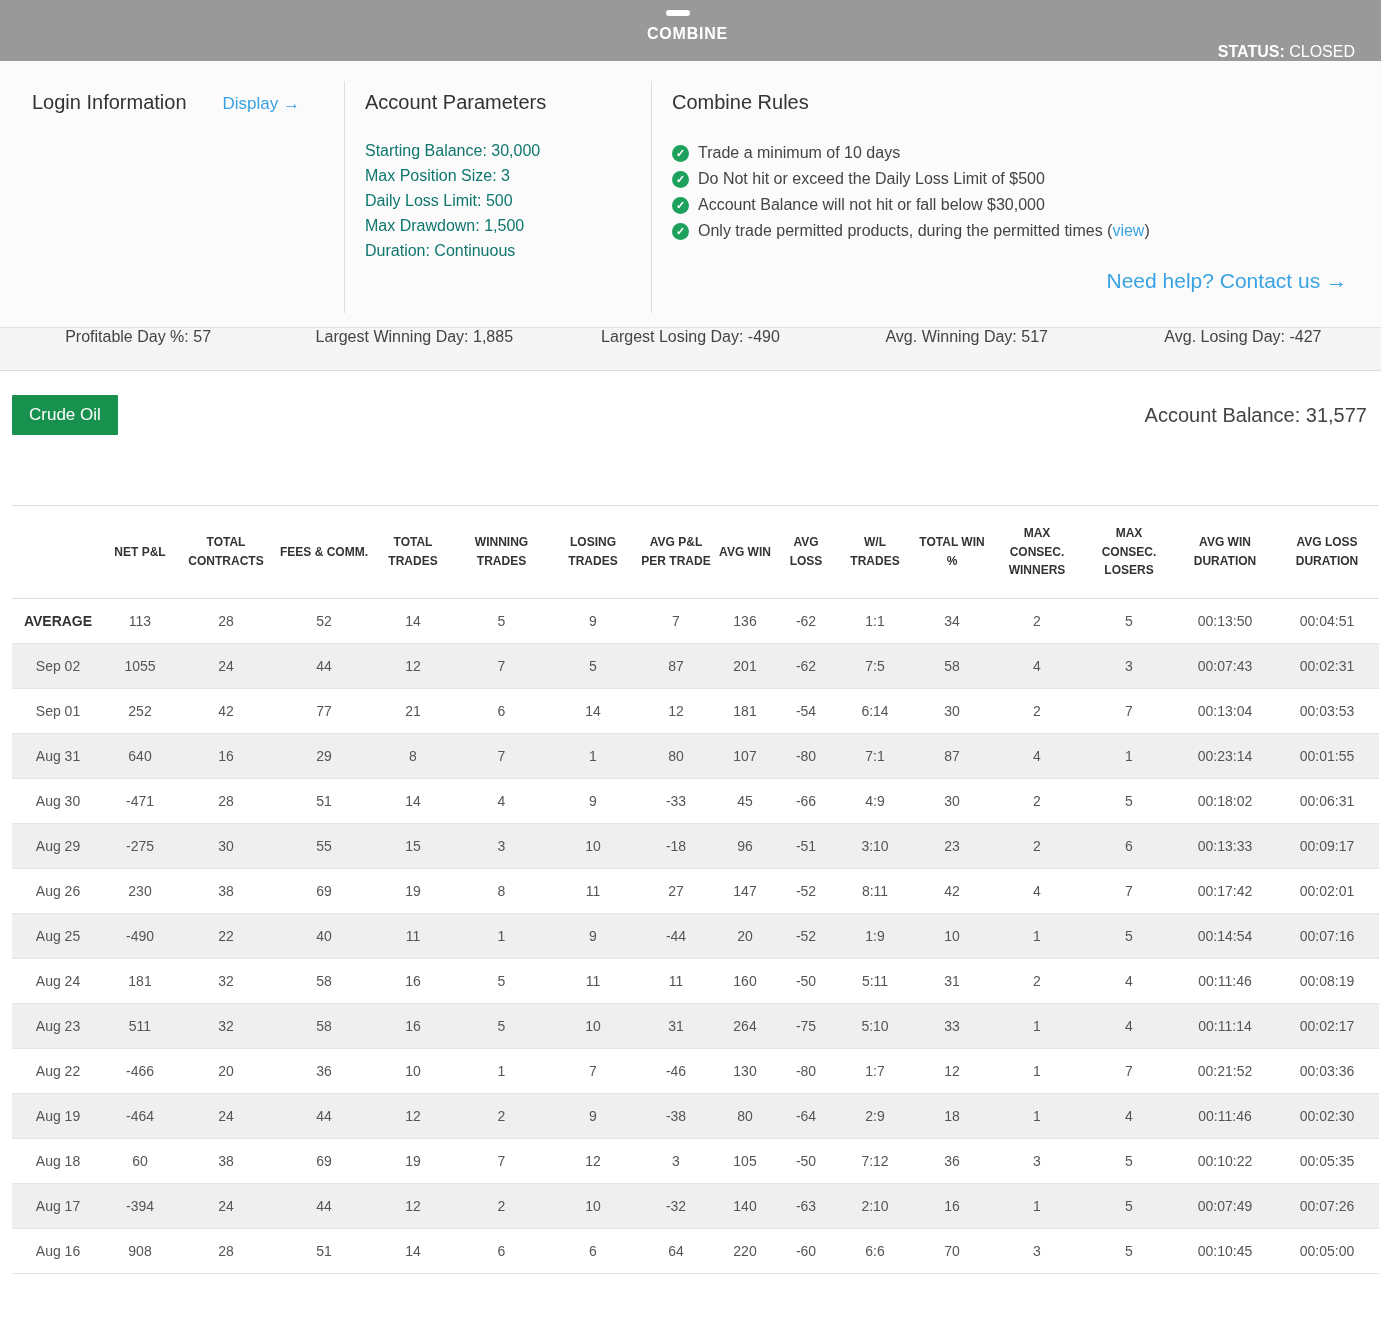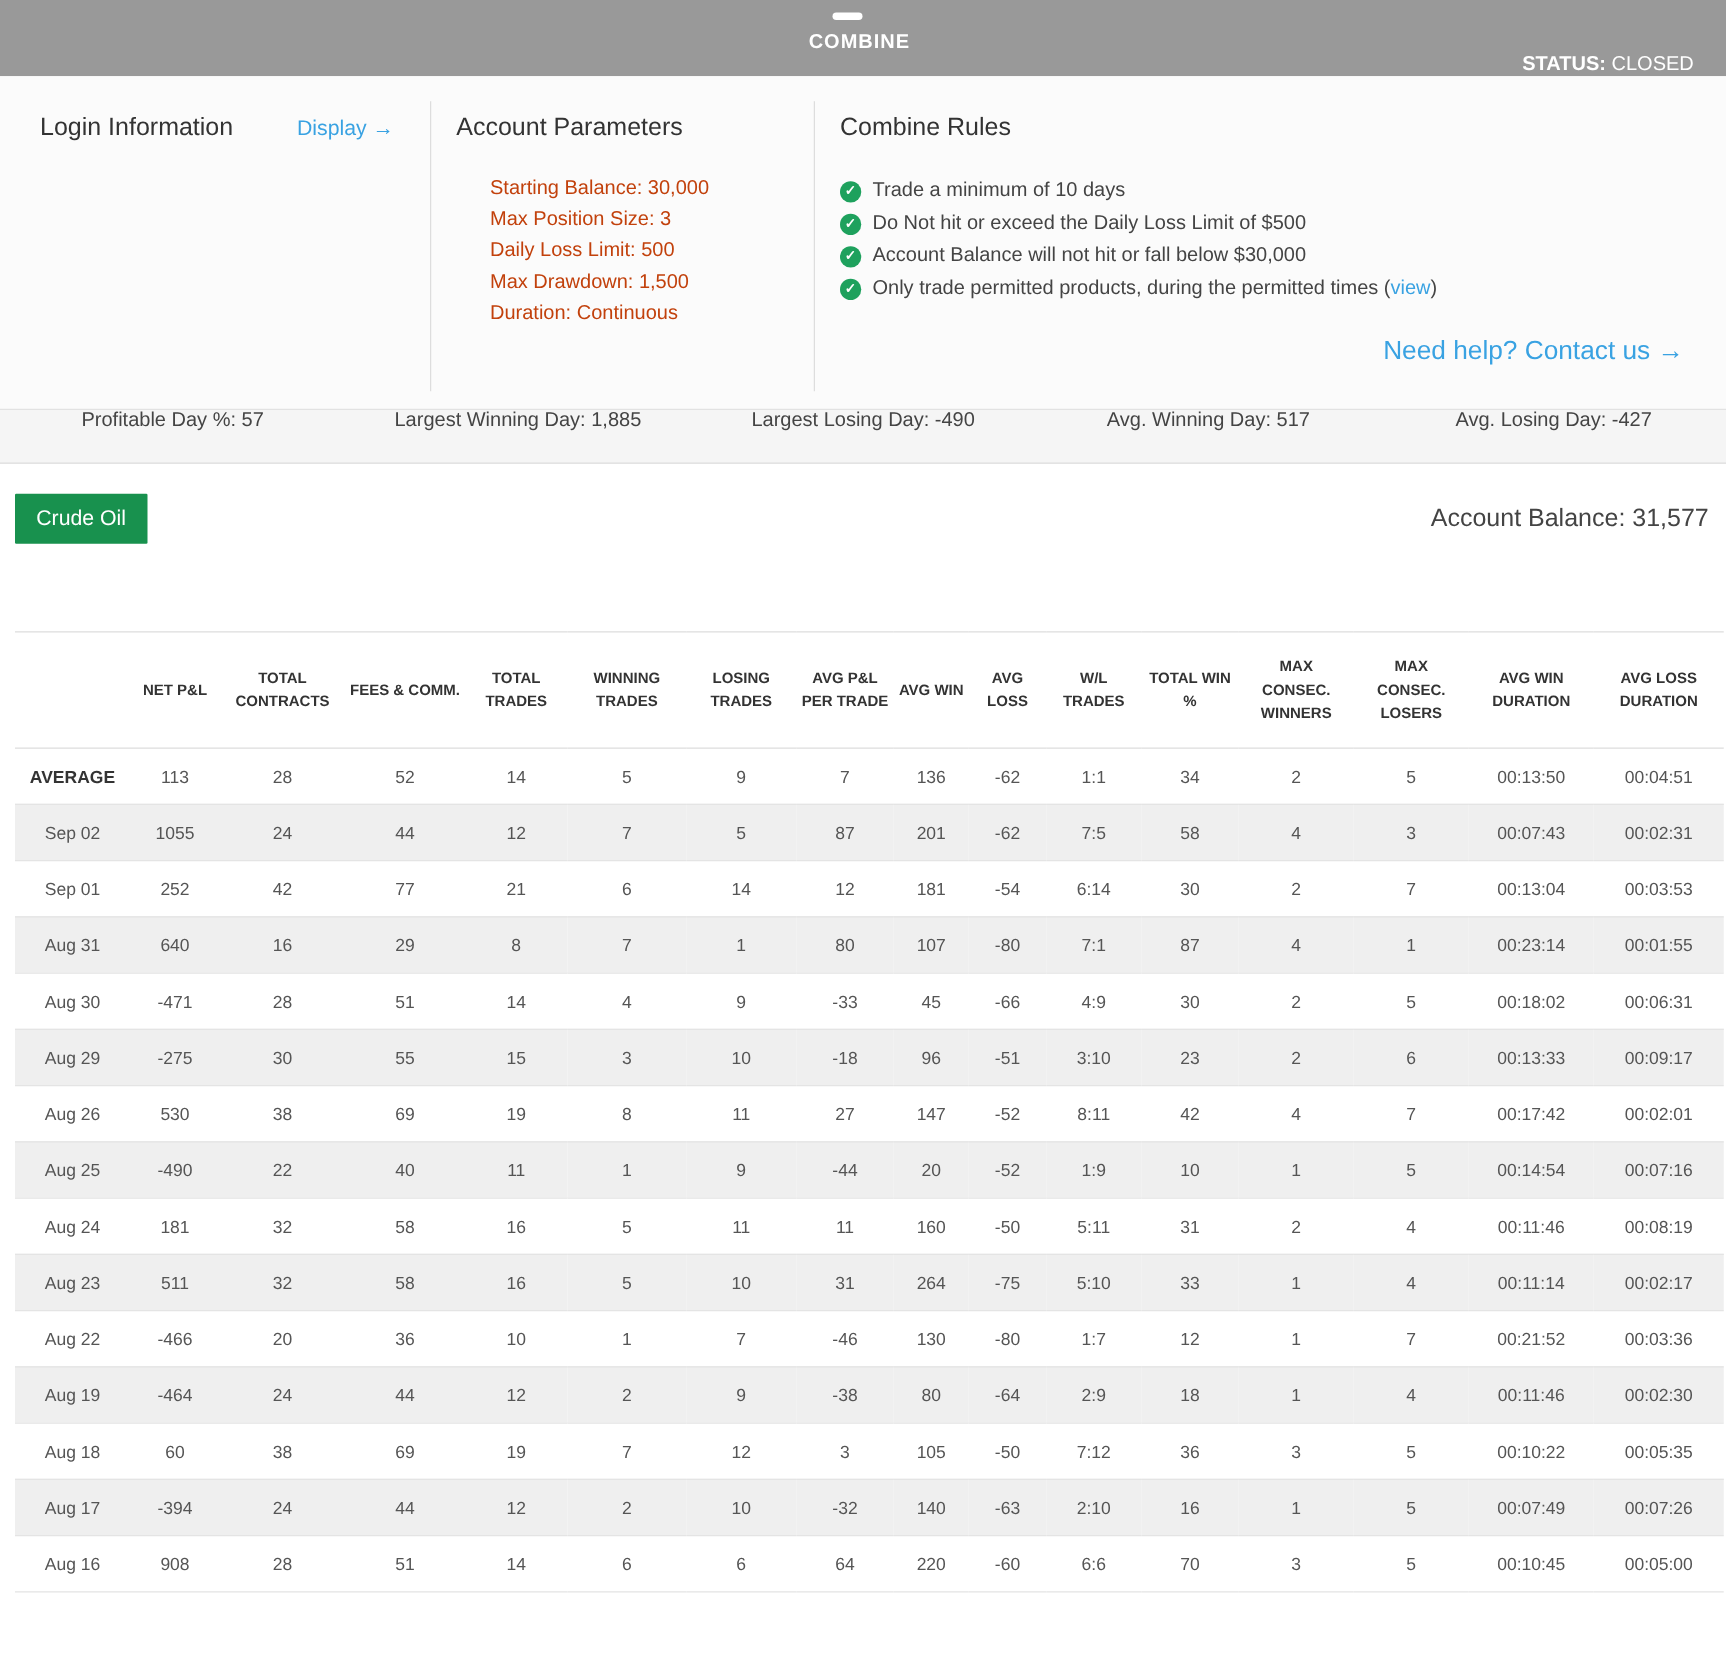--- a/index.html
+++ b/index.html
@@ -50,21 +50,21 @@
     display: flex;
     padding: 20px 12px 14px 12px;
     min-height: 266px;
   }
   .info-col { padding: 10px 20px 20px 20px; }
   .col-login {
     width: 333px;
     border-right: 1px solid #dddddd;
     display: flex;
     align-items: baseline;
-    gap: 51px;
+    gap: 36px;
     text-align: right;
   }
   .col-params {
     width: 307px;
     border-right: 1px solid #dddddd;
   }
   .col-rules {
     flex: 1;
     display: flex;
     flex-direction: column;
@@ -76,23 +76,22 @@
   }
   a.blue-link {
     color: #39a2e2;
     text-decoration: none;
     cursor: pointer;
   }
   .display-link { font-size: 17px; }
   .params-list { margin-top: 24px; list-style: none; }
   .params-list li {
     font-size: 16px;
-    color: #c2410c;
+    color: #0f766e;
     line-height: 25px;
-    margin-left: 27px;
   }
   .rules-list { margin-top: 26px; list-style: none; }
   .rules-list li {
     font-size: 16px;
     color: #444444;
     line-height: 26px;
     display: flex;
     align-items: center;
     gap: 9px;
   }
@@ -401,21 +400,21 @@
           <td>-51</td>
           <td>3:10</td>
           <td>23</td>
           <td>2</td>
           <td>6</td>
           <td>00:13:33</td>
           <td>00:09:17</td>
         </tr>
         <tr>
           <th>Aug 26</th>
-          <td>530</td>
+          <td>230</td>
           <td>38</td>
           <td>69</td>
           <td>19</td>
           <td>8</td>
           <td>11</td>
           <td>27</td>
           <td>147</td>
           <td>-52</td>
           <td>8:11</td>
           <td>42</td>

